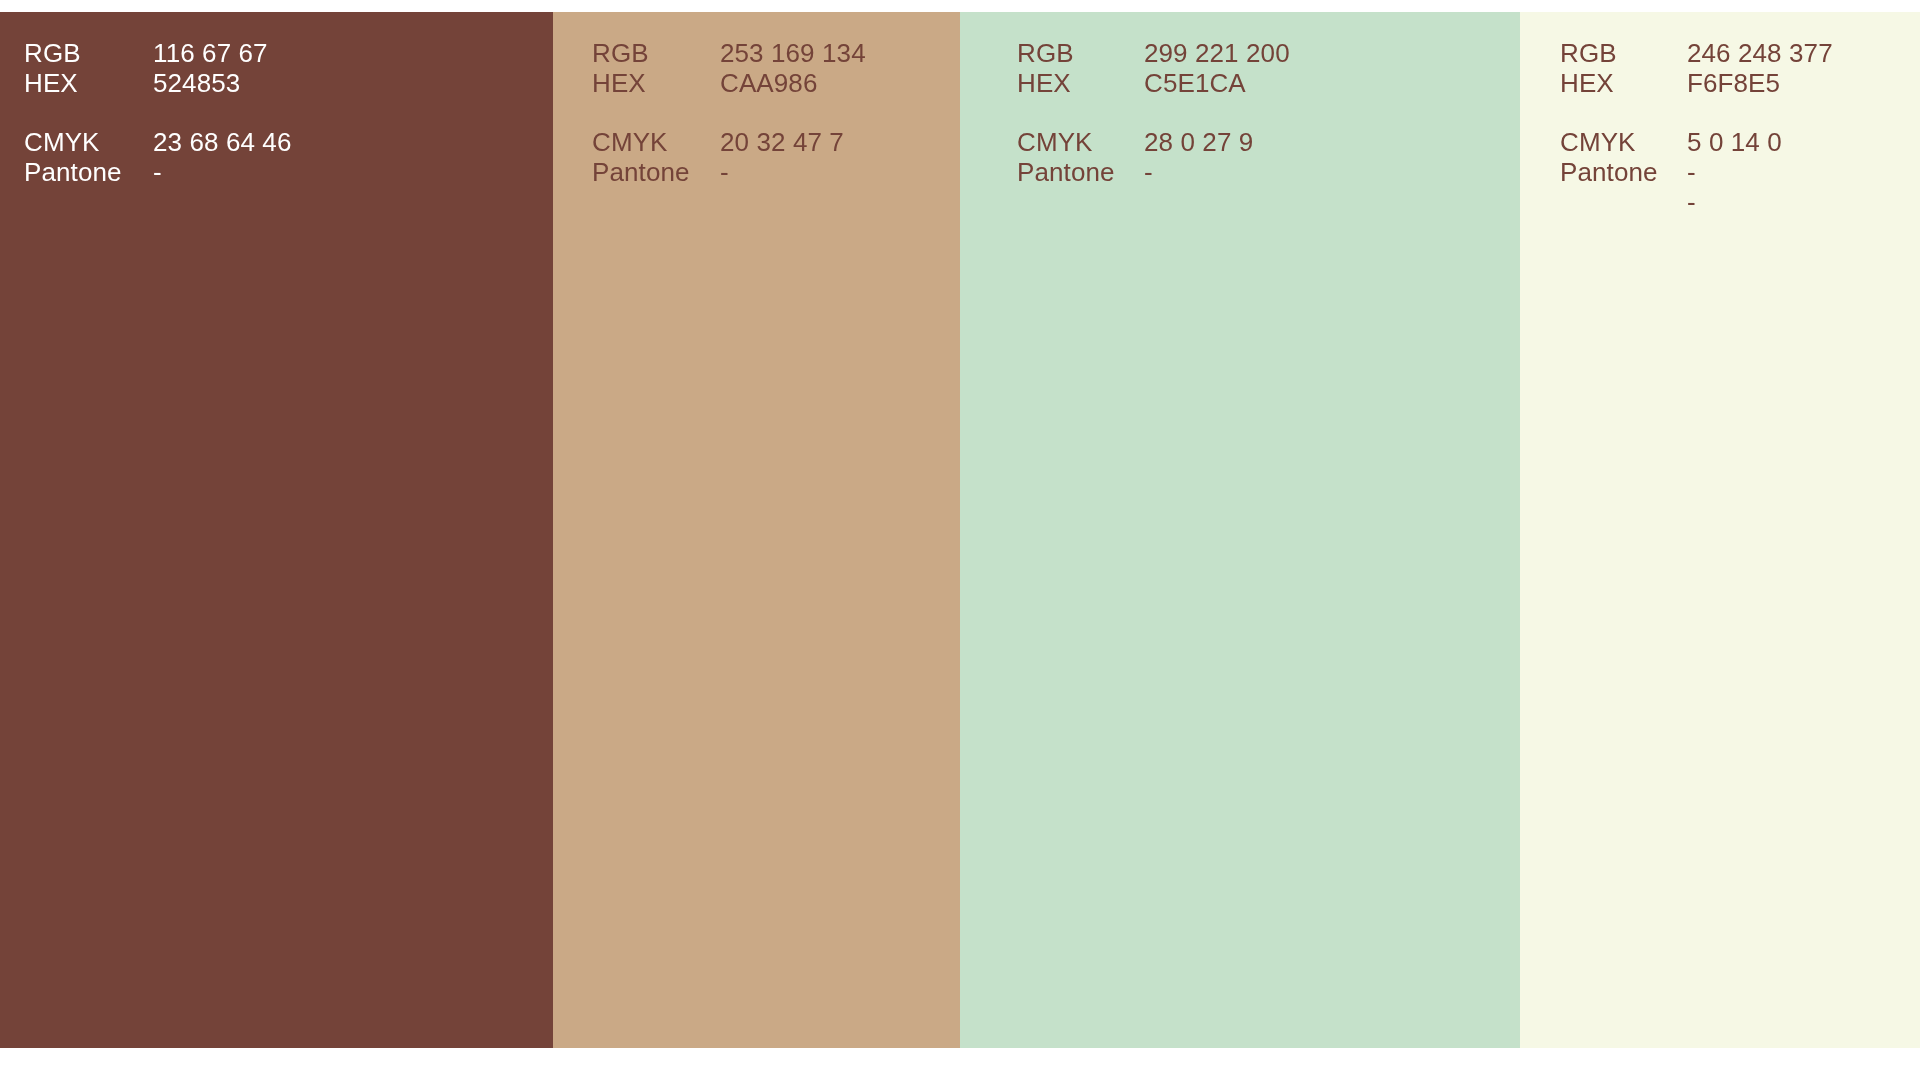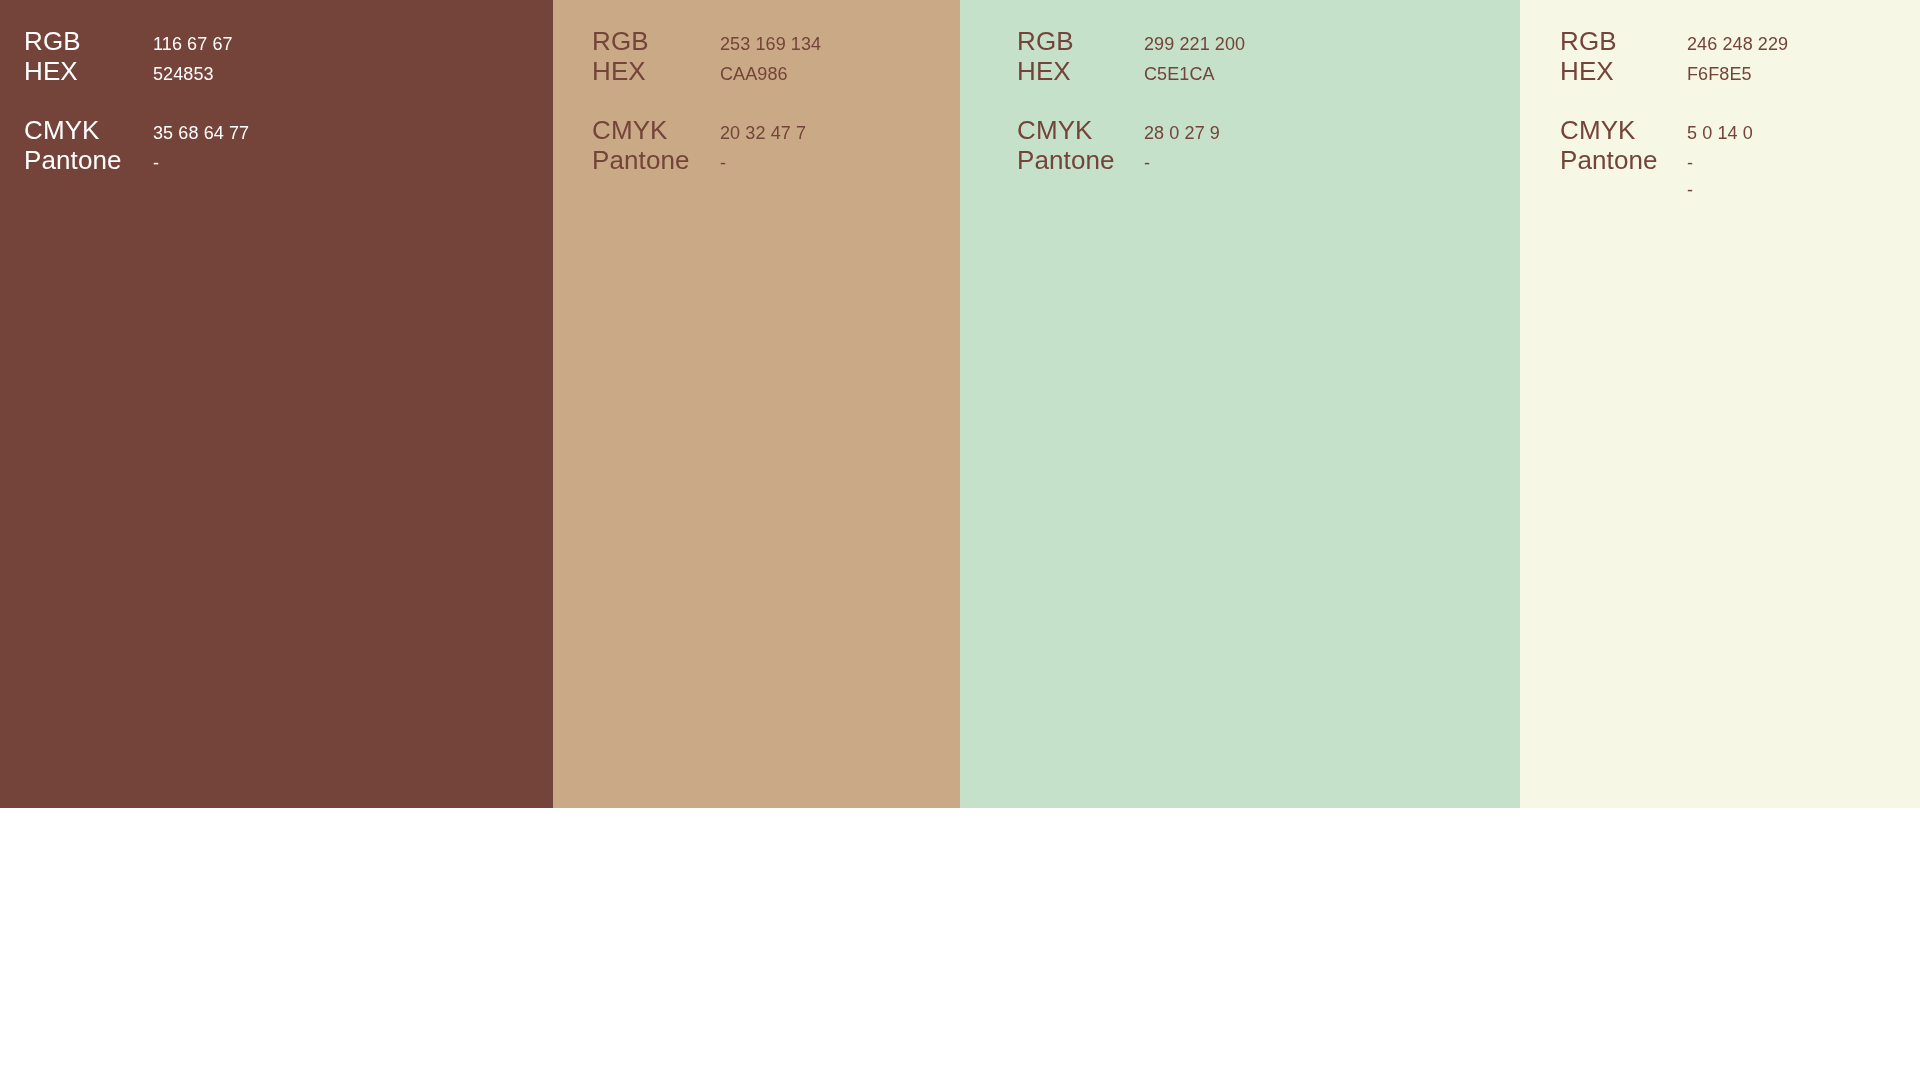--- a/index.html
+++ b/index.html
@@ -19,22 +19,23 @@
     position: relative;
     width: 1920px;
     height: 808px;
     display: flex;
     flex-direction: row;
     align-items: stretch;
   }
 
   .swatch-panel {
     position: relative;
-    height: 808px;
+    height: 1036px;
     box-sizing: border-box;
+    margin-top: 12px;
   }
 
   .spec-table {
     position: absolute;
     top: 26px;
     left: 0;
     width: 100%;
   }
 
   .spec-row {
@@ -49,21 +50,21 @@
   .spec-row.spacer-row {
     height: 29px;
   }
 
   .spec-label {
     font-size: 26px;
     letter-spacing: 0.1px;
   }
 
   .spec-value {
-    font-size: 18px;
+    font-size: 26px;
     letter-spacing: 0.1px;
   }
 
   
   #panel-0 {
     width: 553px;
     background: #744339;
     color: #ffffff;
   }
   #panel-0 .spec-table { padding-left: 24px; }
@@ -121,21 +122,21 @@
         <span class="spec-label">RGB</span>
         <span class="spec-value">116 67 67</span>
       </div>
       <div class="spec-row">
         <span class="spec-label">HEX</span>
         <span class="spec-value">524853</span>
       </div>
       <div class="spec-row spacer-row"></div>
       <div class="spec-row">
         <span class="spec-label">CMYK</span>
-        <span class="spec-value">35 68 64 77</span>
+        <span class="spec-value">23 68 64 46</span>
       </div>
       <div class="spec-row">
         <span class="spec-label">Pantone</span>
         <span class="spec-value">-</span>
       </div>
       <div class="spec-row spacer-row"></div>
       <div class="extra-row">
         <span class="spec-label"></span>
         <span class="spec-value"></span>
       </div>
@@ -193,21 +194,21 @@
         <span class="spec-label"></span>
         <span class="spec-value"></span>
       </div>
     </div>
   </div>
 
   <div class="swatch-panel" id="panel-3">
     <div class="spec-table">
       <div class="spec-row">
         <span class="spec-label">RGB</span>
-        <span class="spec-value">246 248 229</span>
+        <span class="spec-value">246 248 377</span>
       </div>
       <div class="spec-row">
         <span class="spec-label">HEX</span>
         <span class="spec-value">F6F8E5</span>
       </div>
       <div class="spec-row spacer-row"></div>
       <div class="spec-row">
         <span class="spec-label">CMYK</span>
         <span class="spec-value">5 0 14 0</span>
       </div>

